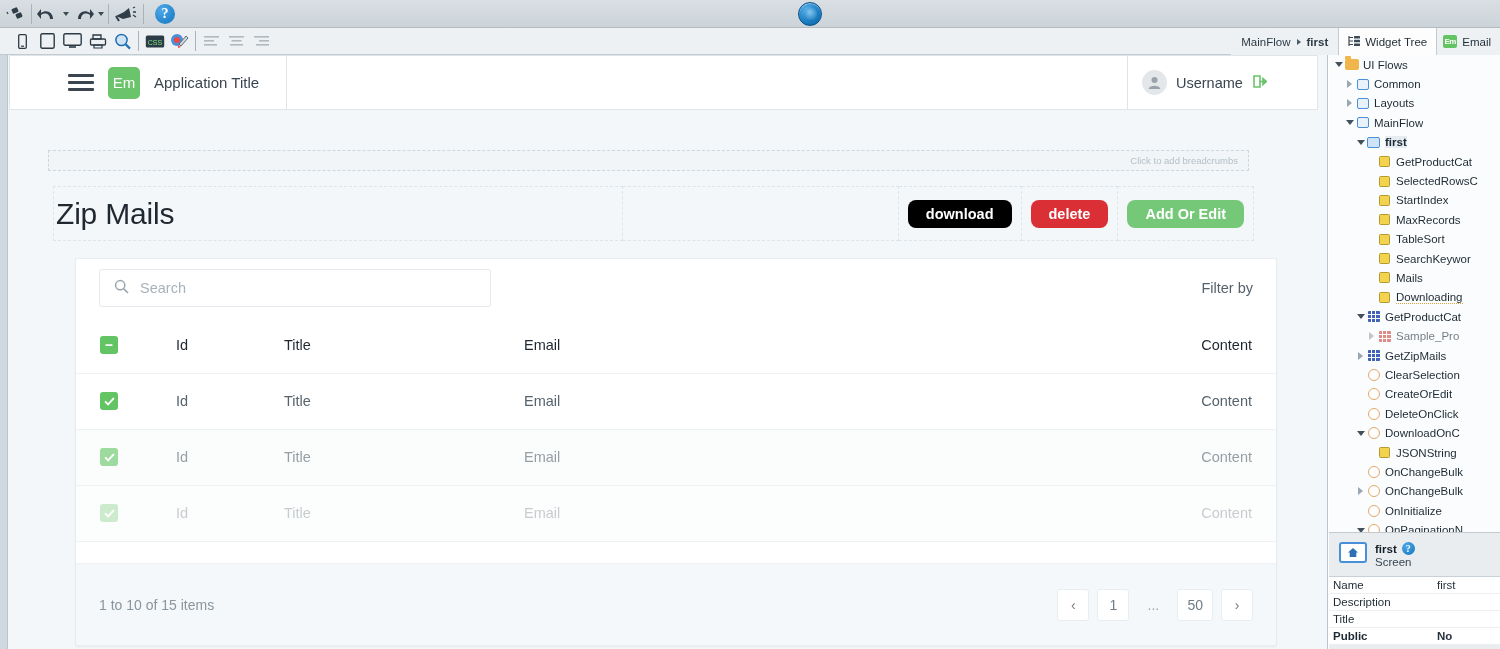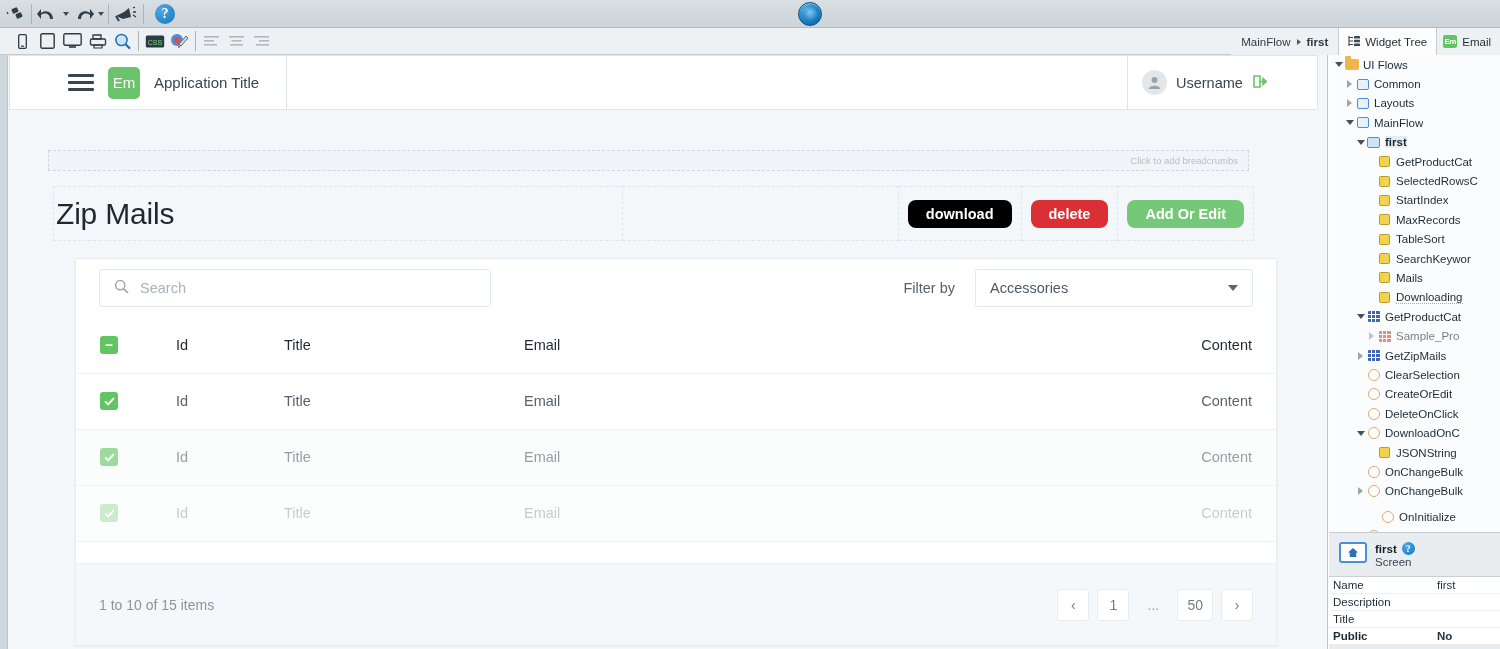--- a/index.html
+++ b/index.html
@@ -522,24 +522,20 @@
           <span>
             <svg width="15" height="15" viewBox="0 0 15 15">
                 <circle cx="6.2" cy="6.2" r="4.6" fill="none" stroke="#9aa5ad" stroke-width="1.5"></circle>
                 <path d="M9.8 9.8 L14 14" stroke="#9aa5ad" stroke-width="1.7"></path>
               </svg>
           </span>
           <span class="search-ph">Search</span>
         </div>
         <div class="filter-wrap">
           <span class="filter-lbl">Filter by</span>
-          <div class="filter-sel">
-            <span>Accessories</span>
-            <span class="chev"></span>
-          </div>
         </div>
       </div>
 
       <table class="grid">
         <thead>
           <tr>
             <th class="c-chk">
               <div class="chk">
                 <svg width="10" height="10" viewBox="0 0 10 10">
                     <rect x="1.5" y="4.2" width="7" height="1.8" rx=".6" fill="#fff"></rect>
@@ -784,21 +780,21 @@
         </div>
         <div class="tnode" style="padding-left: 26px;">
           <span class="tw closed">
             <i></i>
           </span>
           <span class="ticon">
             <span class="ic-action"></span>
           </span>
           <span class="tlabel">OnChangeBulk</span>
         </div>
-        <div class="tnode" style="padding-left: 40px; margin-top: 6px;">
+        <div class="tnode" style="padding-left: 26px;">
           <span class="tw"></span>
           <span class="ticon">
             <span class="ic-action"></span>
           </span>
           <span class="tlabel">OnInitialize</span>
         </div>
         <div class="tnode" style="padding-left: 26px;">
           <span class="tw open">
             <i></i>
           </span>

